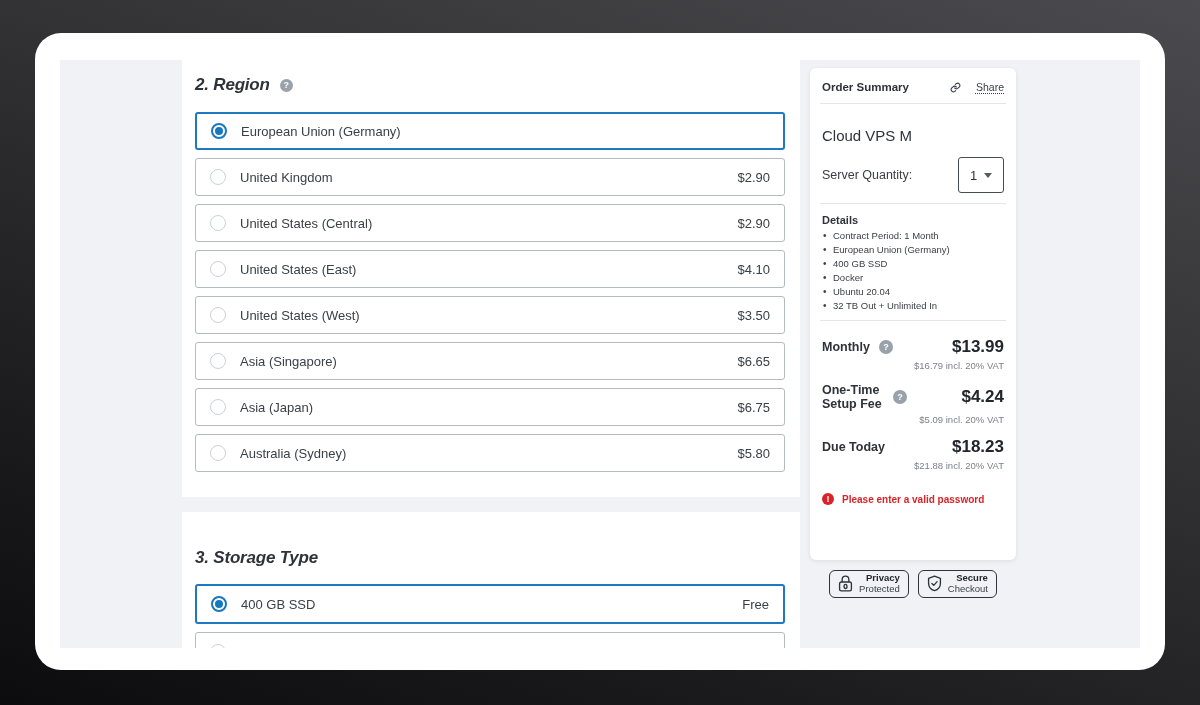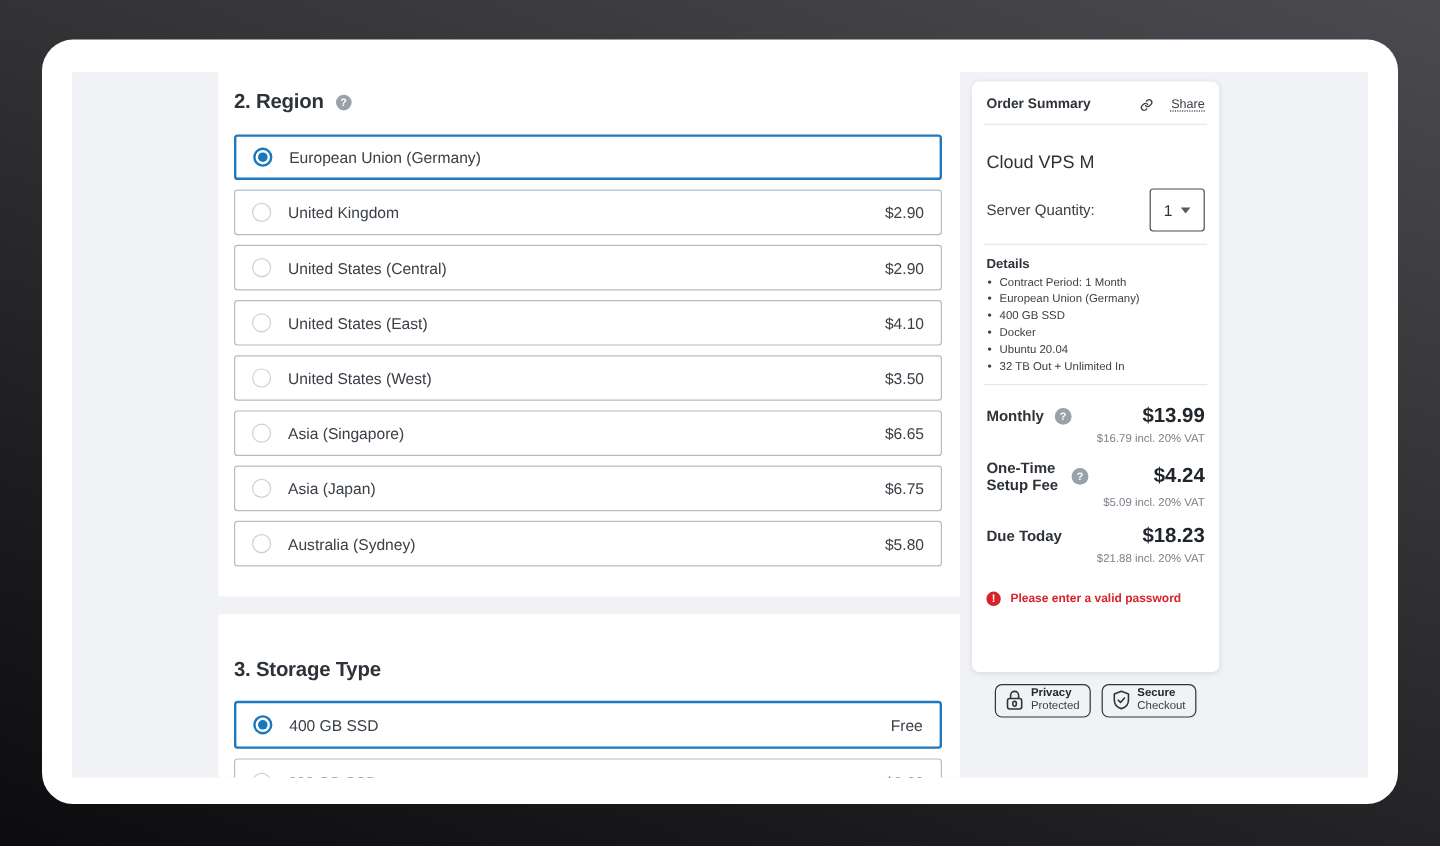--- a/index.html
+++ b/index.html
@@ -18,21 +18,21 @@
     background:#f0f2f5; overflow:hidden;
   }
   
   .main-col {
     position:absolute; left:122px; top:0; width:618px; height:588px;
     background:#ffffff;
   }
   .section-pad { padding:0 15px 0 13px; }
   .section-title-row { display:flex; align-items:center; gap:10px; }
   h2.section-title {
-    font-size:17px; font-weight:700; color:#2d3339; letter-spacing:-0.2px;
+    font-size:17px; font-weight:700; color:#2d3339; letter-spacing:-0.2px;font-style:italic;
   }
   .region-head { margin-top:15px; }
   .help-icon {
     display:inline-flex; align-items:center; justify-content:center;
     width:13px; height:13px; border-radius:50%;
     background:#99a1aa; color:#ffffff; font-size:9px; font-weight:700;
     flex:0 0 auto; cursor:default;
   }
   .options { margin-top:17px; }
   .opt {
@@ -112,21 +112,21 @@
     background:#a6c5e4; border:none; border-radius:22px;
     color:#ffffff; font-family:inherit; font-size:18px; font-weight:600; cursor:pointer;
   }
   
   .badges {
     position:absolute; left:750px; top:510px; width:206px;
     display:flex; justify-content:center; gap:9px;
   }
   .badge {
     display:flex; align-items:center; gap:6px;
-    border:1.3px solid #2e3439; border-radius:6px; padding:3px 8px 4px; height:28px;
+    border:1.3px solid #2e3439; border-radius:6px; padding:3px 8px 4px; height:28px;text-align:right;
   }
   .badge-text { line-height:10.5px; }
   .badge-line1 { font-size:9.5px; font-weight:700; color:#22272c; display:block; }
   .badge-line2 { font-size:9.5px; color:#3a4047; display:block; }
   .icon-svg { display:block; }
 </style>
 </head>
 <body>
 
 <div class="page-card"></div>

